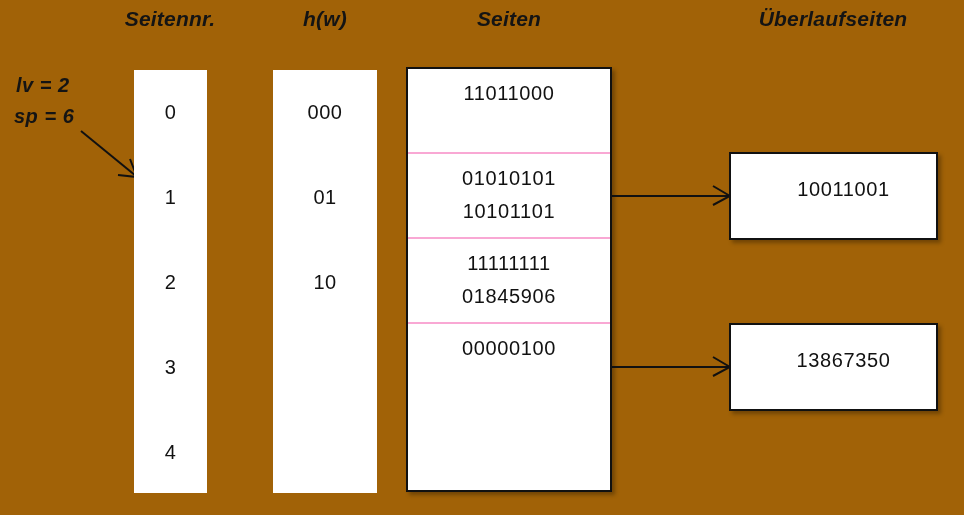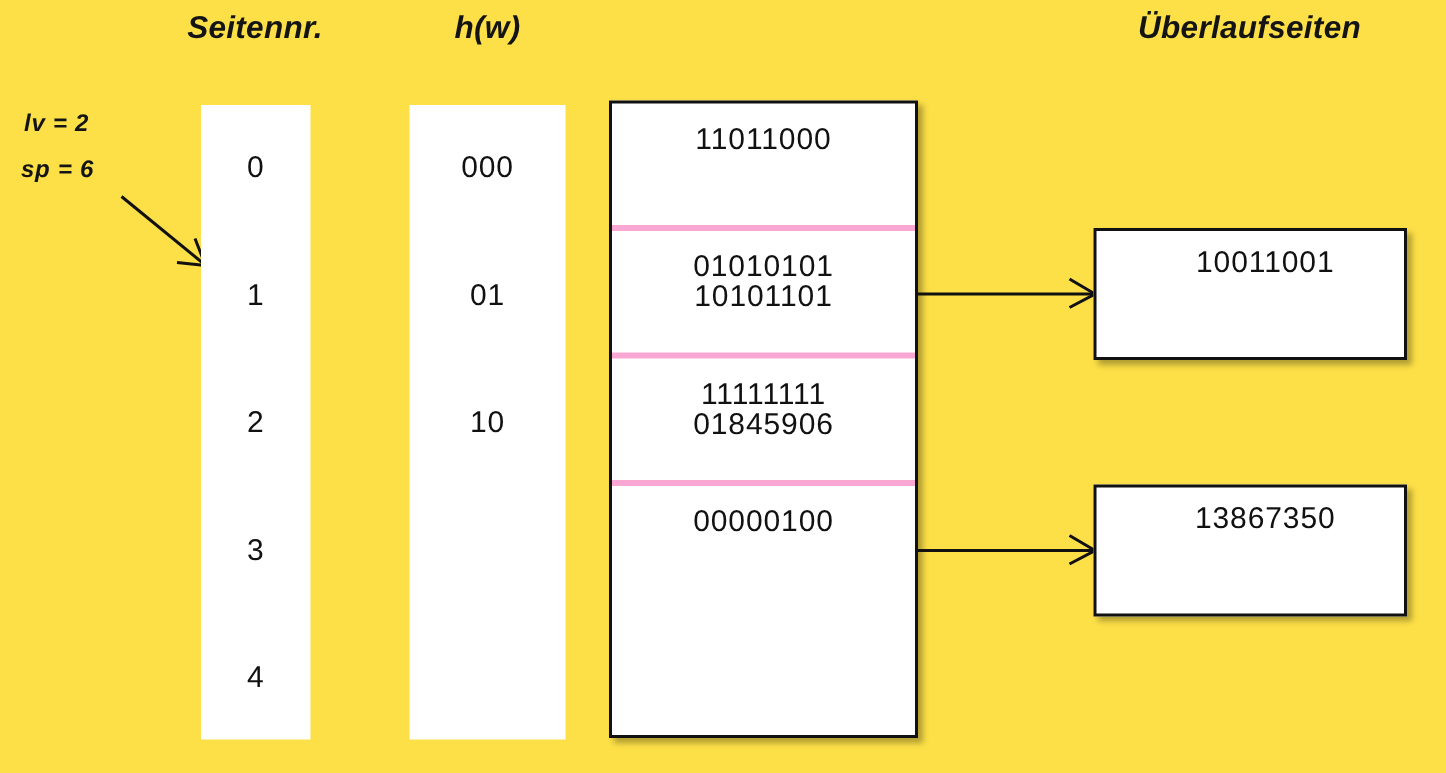--- a/index.html
+++ b/index.html
@@ -14,21 +14,21 @@
     overflow: hidden;
     font-family: "Liberation Sans", sans-serif;
     color: #111111;
   }
 
   #canvas {
     position: absolute;
     left: 0; top: 0;
     width: 964px;
     height: 515px;
-    background: #fde047;
+    background: #a16207;
   }
 
   
   .col-header {
     position: absolute;
     font-style: italic;
     font-weight: 600;
     font-size: 21px;
     letter-spacing: 0.2px;
     color: #141414;
@@ -38,21 +38,21 @@
   #hdr-seitennr { left: 120px; top: 7px;  width: 100px; }
   #hdr-hw       { left: 275px; top: 7px;  width: 100px; }
   #hdr-seiten   { left: 459px; top: 7px;  width: 100px; }
   #hdr-ueber    { left: 733px; top: 7px;  width: 200px; }
 
   
   .param {
     position: absolute;
     font-style: italic;
     font-weight: 600;
-    font-size: 16px;
+    font-size: 20px;
     letter-spacing: 0.5px;
     white-space: nowrap;
     color: #141414;
   }
   #param-lv { left: 16px; top: 74px; }
   #param-sp { left: 14px; top: 105px; }
 
   #pointer-arrow {
     position: absolute;
     left: 78px;
@@ -97,56 +97,56 @@
     height: 425px;
     background: #ffffff;
     border: 2px solid #111111;
     box-sizing: border-box;
     box-shadow: 3px 3px 4px rgba(0,0,0,0.30);
   }
   .seiten-row {
     position: relative;
     height: 85px;
     box-sizing: border-box;
-    border-bottom: 4px solid #f9a8d4;
+    border-bottom: 2px solid #f9a8d4;
     text-align: center;
     overflow: hidden;
   }
   .seiten-row:last-child {
     border-bottom: none;
     height: 81px;
     text-align: center;
   }
   .seiten-row .line {
     display: block;
     font-size: 20px;
     letter-spacing: 0.6px;
     line-height: 1.0;
     color: #111111;
   }
   .seiten-row .line.l1 { margin-top: 14px; }
-  .seiten-row .line.l2 { }
+  .seiten-row .line.l2 { margin-top: 13px; }
 
   
   .overflow-box {
     position: absolute;
     left: 729px;
     width: 209px;
     height: 88px;
     background: #ffffff;
     border: 2px solid #111111;
     box-sizing: border-box;
     box-shadow: 3px 3px 4px rgba(0,0,0,0.30);
     text-align: center;
   }
   #overflow-box-1 { top: 152px; }
   #overflow-box-2 { top: 323px; }
   .overflow-box .line {
     display: block;
-    margin-top: 10px;
+    margin-top: 24px;
     font-size: 20px;
     letter-spacing: 0.6px;
     color: #111111;
     padding-left: 20px;
   }
 
   
   .connector {
     position: absolute;
     left: 612px;
@@ -156,20 +156,21 @@
   #connector-1 { top: 184px; }
   #connector-2 { top: 355px; }
 </style>
 </head>
 <body>
 
 <div id="canvas">
 
   <div class="col-header" id="hdr-seitennr">Seitennr.</div>
   <div class="col-header" id="hdr-hw">h(w)</div>
+  <div class="col-header" id="hdr-seiten">Seiten</div>
   <div class="col-header" id="hdr-ueber">Überlaufseiten</div>
 
   <div class="param" id="param-lv">lv = 2</div>
   <div class="param" id="param-sp">sp = 6</div>
 
   <svg id="pointer-arrow" viewBox="0 0 70 56">
     <line x1="3" y1="3" x2="58" y2="48" stroke="#111111" stroke-width="2"></line>
     <polyline points="40,47 59,49 52,31" fill="none" stroke="#111111" stroke-width="2"></polyline>
   </svg>
 

